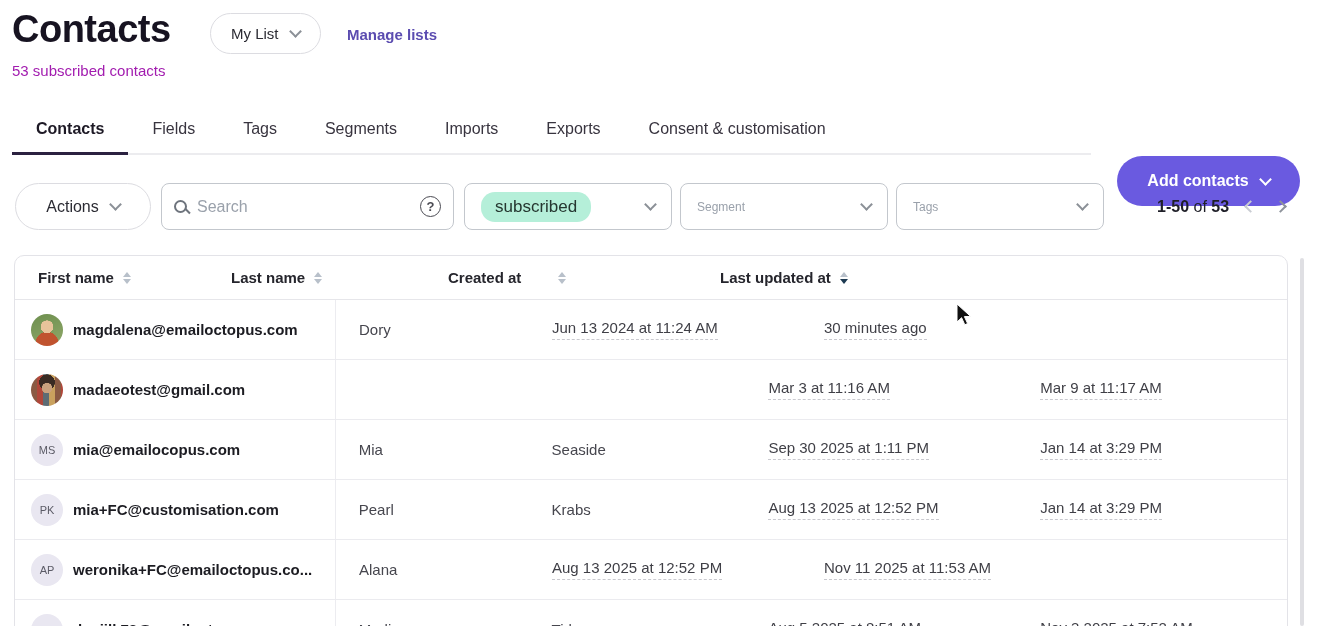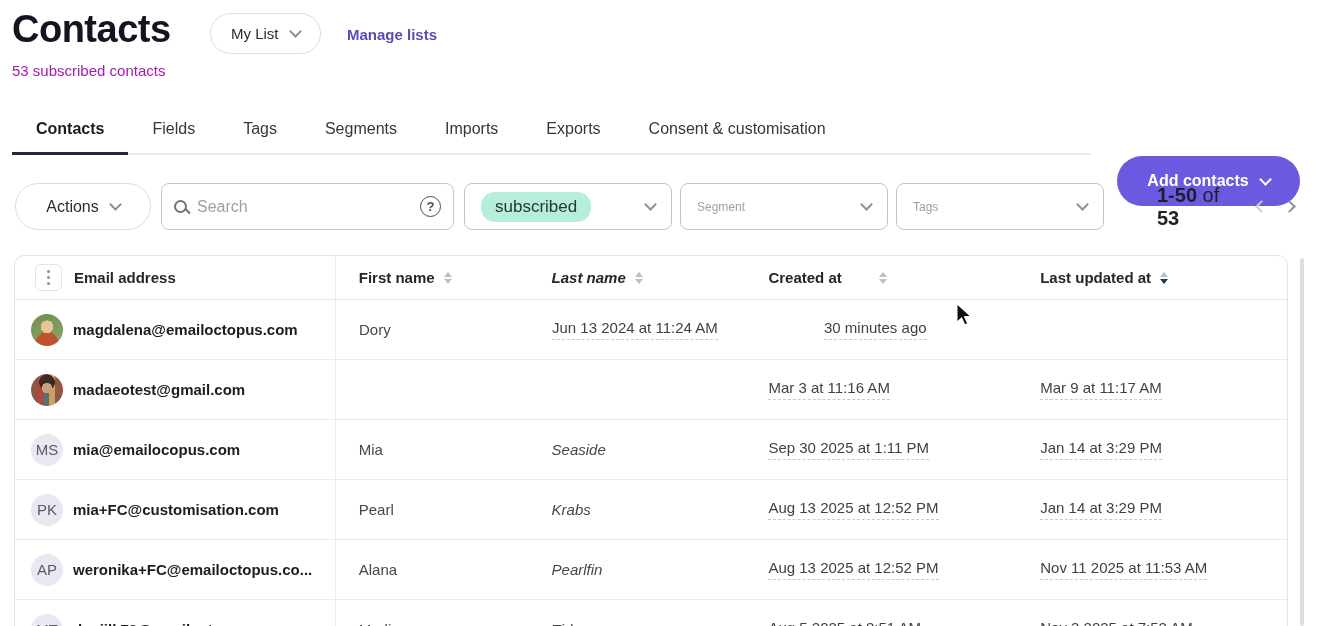--- a/index.html
+++ b/index.html
@@ -29,21 +29,21 @@
   .search-box input::placeholder { color:#9aa1ab; }
   .select { position:absolute; top:183px; width:208px; height:47px; border:1px solid #c3c7cd; border-radius:8px; background:#fff;
     display:flex; align-items:center; padding:0 16px; cursor:pointer; }
   .select .spacer { flex:1; }
   .select-status { left:464px; }
   .select-segment { left:680px; }
   .select-tags { left:896px; }
   .placeholder { font-size:12px; color:#9aa1ab; }
   .status-pill { background:#b5efd9; color:#253730; font-size:17px; padding:5px 14px; border-radius:14px; }
   .pagination { position:absolute; left:1157px; top:183px; width:146px; height:47px; display:flex; align-items:center; }
-  .page-count { font-size:20px; color:#1f1f28; }
+  .page-count { font-size:16px; color:#1f1f28; }
   .page-count .b { font-weight:700; }
   .pager { width:30px; height:30px; border:none; background:transparent; display:flex; align-items:center; justify-content:center; cursor:pointer; }
   .pager.prev { margin-left:6px; }
   
   .chev { width:9px; height:9px; border-right:2px solid #8b9097; border-bottom:2px solid #8b9097; transform:rotate(45deg); margin-top:-4px; }
   .chev.white { border-color:#fff; }
   .chev-left { width:9px; height:9px; border-left:2px solid #c9ccd2; border-bottom:2px solid #c9ccd2; transform:rotate(45deg); }
   .chev-right { width:9px; height:9px; border-top:2px solid #8e939b; border-right:2px solid #8e939b; transform:rotate(45deg); }
   .mag { width:13px; height:13px; border:2px solid #6e747d; border-radius:50%; position:relative; flex:none; }
   .mag::after { content:""; position:absolute; width:7px; height:2px; background:#6e747d; right:-6px; bottom:-1px; transform:rotate(45deg); }
@@ -56,29 +56,29 @@
   .tri.down.active { border-top-color:#1d3a52; }
   .kebab { display:flex; flex-direction:column; gap:3px; }
   .kebab i { width:3px; height:3px; border-radius:50%; background:#8f8f98; }
   
   .table { position:absolute; left:14px; top:255px; width:1274px; height:372px; border:1px solid #e3e3e8; border-radius:10px 10px 0 0;
     overflow:hidden; background:#fff; }
   .thead { height:44px; display:flex; align-items:center; border-bottom:1px solid #e6e6ea; font-size:15px; font-weight:700; color:#25252c; }
   .col-email { width:321px; display:flex; align-items:center; border-right:1px solid #ececf0; height:100%; padding-left:20px; }
   .col { display:flex; align-items:center; padding-left:23px; height:100%; }
   .col-first { width:193px; }
-  .col-last { width:217px;font-style:italic; }
+  .col-last { width:217px; }
   .col-created { width:272px;gap:28px; }
   .col-updated { width:270px; }
   .dots-btn { width:27px; height:27px; border:1px solid #e1e1e6; border-radius:6px; background:#fff; display:flex; align-items:center; justify-content:center; cursor:pointer; flex:none; }
   .thead .email-label { margin-left:12px; }
   .row { height:60px; display:flex; align-items:center; border-bottom:1px solid #ebebef; font-size:15px; color:#46464e; cursor:pointer; }
   .row .col-email { padding-left:16px; border-right:1px solid #ececf0; overflow:hidden; }
   .avatar { width:32px; height:32px; border-radius:50%; flex:none; overflow:hidden; display:flex; align-items:center; justify-content:center; }
-  .avatar.initials { background:#e9e7f1; color:#5b5b66; font-size:15px; }
+  .avatar.initials { background:#e9e7f1; color:#5b5b66; font-size:11px; }
   .avatar.photo-garden { background:
       radial-gradient(circle at 50% 40%, #e8c39a 0 25%, transparent 26%),
       radial-gradient(circle at 50% 92%, #c0532f 0 34%, transparent 35%),
       linear-gradient(160deg, #6d8f4e, #90a86a); }
   .avatar.photo-bookshelf { background:
       radial-gradient(circle at 50% 44%, #caa27e 0 21%, transparent 22%),
       radial-gradient(circle at 50% 26%, #3a2b23 0 27%, transparent 28%),
       repeating-linear-gradient(90deg, #8a5a43 0 6px, #b0473a 6px 12px, #5d6c74 12px 18px, #c9a15e 18px 24px); }
   .email-text { margin-left:10px; font-weight:600; color:#1c1c22; white-space:nowrap; overflow:hidden; text-overflow:ellipsis; }
   .date { border-bottom:1px dashed #c9c9cf; padding-bottom:3px; color:#3f3f46; white-space:nowrap; }
@@ -160,30 +160,20 @@
   <button class="pager prev">
     <span class="chev-left"></span>
   </button>
   <button class="pager next">
     <span class="chev-right"></span>
   </button>
 </div>
 
 <div class="table">
   <div class="thead">
-    <div class="col-email">
-      <button class="dots-btn">
-        <span class="kebab">
-            <i></i>
-            <i></i>
-            <i></i>
-          </span>
-      </button>
-      <span class="email-label">Email address</span>
-    </div>
     <div class="col col-first">
       <span>First name</span>
       <span class="sort">
           <i class="tri up"></i>
           <i class="tri down"></i>
         </span>
     </div>
     <div class="col col-last">
       <span>Last name</span>
       <span class="sort">
@@ -281,23 +271,20 @@
   </div>
 
   <div class="row">
     <div class="col-email">
       <span class="avatar initials">AP</span>
       <span class="email-text">weronika+FC@emailoctopus.co...</span>
     </div>
     <div class="col col-first">
       <span>Alana</span>
     </div>
-    <div class="col col-last">
-      <span>Pearlfin</span>
-    </div>
     <div class="col col-created">
       <span class="date">Aug 13 2025 at 12:52 PM</span>
     </div>
     <div class="col col-updated">
       <span class="date">Nov 11 2025 at 11:53 AM</span>
     </div>
   </div>
 
   <div class="row">
     <div class="col-email">

